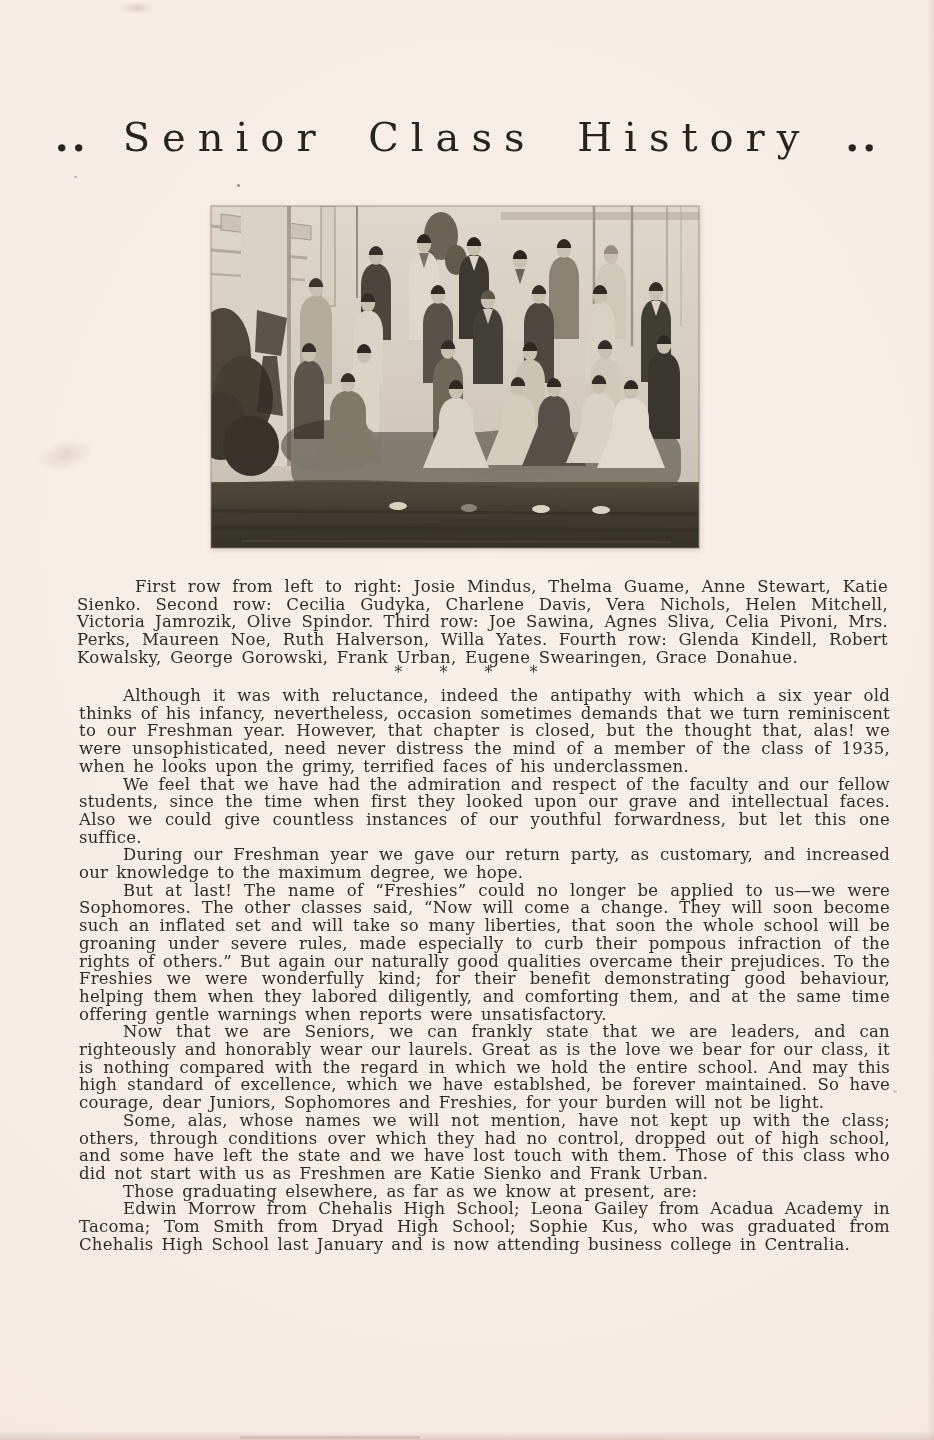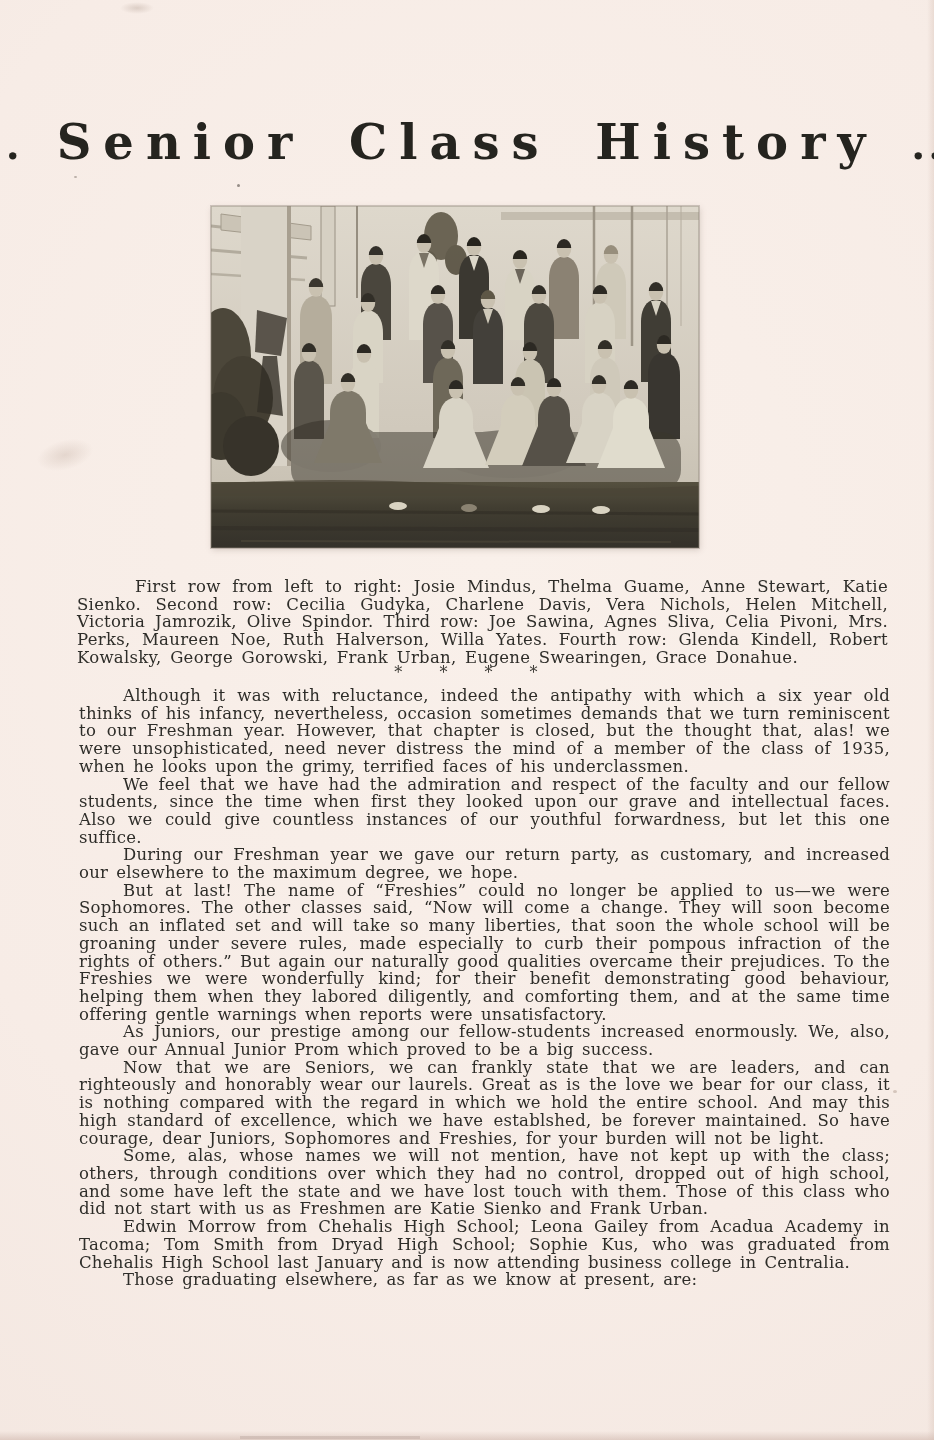--- a/index.html
+++ b/index.html
@@ -22,21 +22,21 @@
     content:"";position:absolute;top:0;bottom:0;right:0;width:7px;
     background:linear-gradient(to right, rgba(214,190,180,0), rgba(210,188,178,.35));
     pointer-events:none;
   }
   .title-row{
     position:absolute;top:114px;left:0;right:0;
     display:flex;justify-content:center;align-items:baseline;gap:34px;
   }
   .title-row h1{
     margin:0;
-    font-size:48px;font-weight:700;
+    font-size:40px;font-weight:400;
     letter-spacing:12px;word-spacing:16px;
     color:#25241f;
     white-space:nowrap;
   }
   .orn{
     font-size:40px;font-weight:700;letter-spacing:3px;color:#25241f;line-height:0;
   }
   figure.photo{
     position:absolute;left:211px;top:206px;width:488px;height:342px;margin:0;
     box-shadow:0 0 0 1px rgba(100,90,78,.28), 1px 2px 6px rgba(120,100,88,.25);
@@ -317,22 +317,21 @@
     </svg>
   </figure>
 
   <p class="caption">First row from left to right: Josie Mindus, Thelma Guame, Anne Stewart, Katie Sienko. Second row: Cecilia Gudyka, Charlene Davis, Vera Nichols, Helen Mitchell, Victoria Jamrozik, Olive Spindor. Third row: Joe Sawina, Agnes Sliva, Celia Pivoni, Mrs. Perks, Maureen Noe, Ruth Halverson, Willa Yates. Fourth row: Glenda Kindell, Robert Kowalsky, George Gorowski, Frank Urban, Eugene Swearingen, Grace Donahue.</p>
 
   <div class="separator">* * * *</div>
 
   <main class="bodytext">
     <p>Although it was with reluctance, indeed the antipathy with which a six year old thinks of his infancy, nevertheless, occasion sometimes demands that we turn reminiscent to our Freshman year.  However, that chapter is closed, but the thought that, alas! we were unsophisticated, need never distress the mind of a member of the class of 1935, when he looks upon the grimy, terrified faces of his underclassmen.</p>
     <p>We feel that we have had the admiration and respect of the faculty and our fellow students, since the time when first they looked upon our grave and intellectual faces. Also we could give countless instances of our youthful forwardness, but let this one suffice.</p>
-    <p>During our Freshman year we gave our return party, as customary, and increased our elsewhere to the maximum degree, we hope.</p>
+    <p>During our Freshman year we gave our return party, as customary, and increased our knowledge to the maximum degree, we hope.</p>
     <p>But at last! The name of “Freshies” could no longer be applied to us—we were Sophomores. The other classes said, “Now will come a change. They will soon become such an inflated set and will take so many liberties, that soon the whole school will be groaning under severe rules, made especially to curb their pompous infraction of the rights of others.” But again our naturally good qualities overcame their prejudices. To the Freshies we were wonderfully kind; for their benefit demonstrating good behaviour, helping them when they labored diligently, and comforting them, and at the same time offering gentle warnings when reports were unsatisfactory.</p>
-    <p>As Juniors, our prestige among our fellow-students increased enormously. We, also, gave our Annual Junior Prom which proved to be a big success.</p>
     <p>Now that we are Seniors, we can frankly state that we are leaders, and can righteously and honorably wear our laurels. Great as is the love we bear for our class, it is nothing compared with the regard in which we hold the entire school.  And may this high standard of excellence, which we have establshed, be forever maintained.  So have courage, dear Juniors, Sophomores and Freshies, for your burden will not be light.</p>
     <p>Some, alas, whose names we will not mention, have not kept up with the class; others, through conditions over which they had no control, dropped out of high school, and some have left the state and we have lost touch with them.  Those of this class who did not start with us as Freshmen are Katie Sienko and Frank Urban.</p>
+    <p>Those graduating elsewhere, as far as we know at present, are:</p>
     <p>Edwin Morrow from Chehalis High School; Leona Gailey from Acadua Academy in Tacoma; Tom Smith from Dryad High School; Sophie Kus, who was graduated from Chehalis High School last January and is now attending business college in Centralia.</p>
-    <p>Those graduating elsewhere, as far as we know at present, are:</p>
   </main>
 
 </div>
 
 </body></html>

